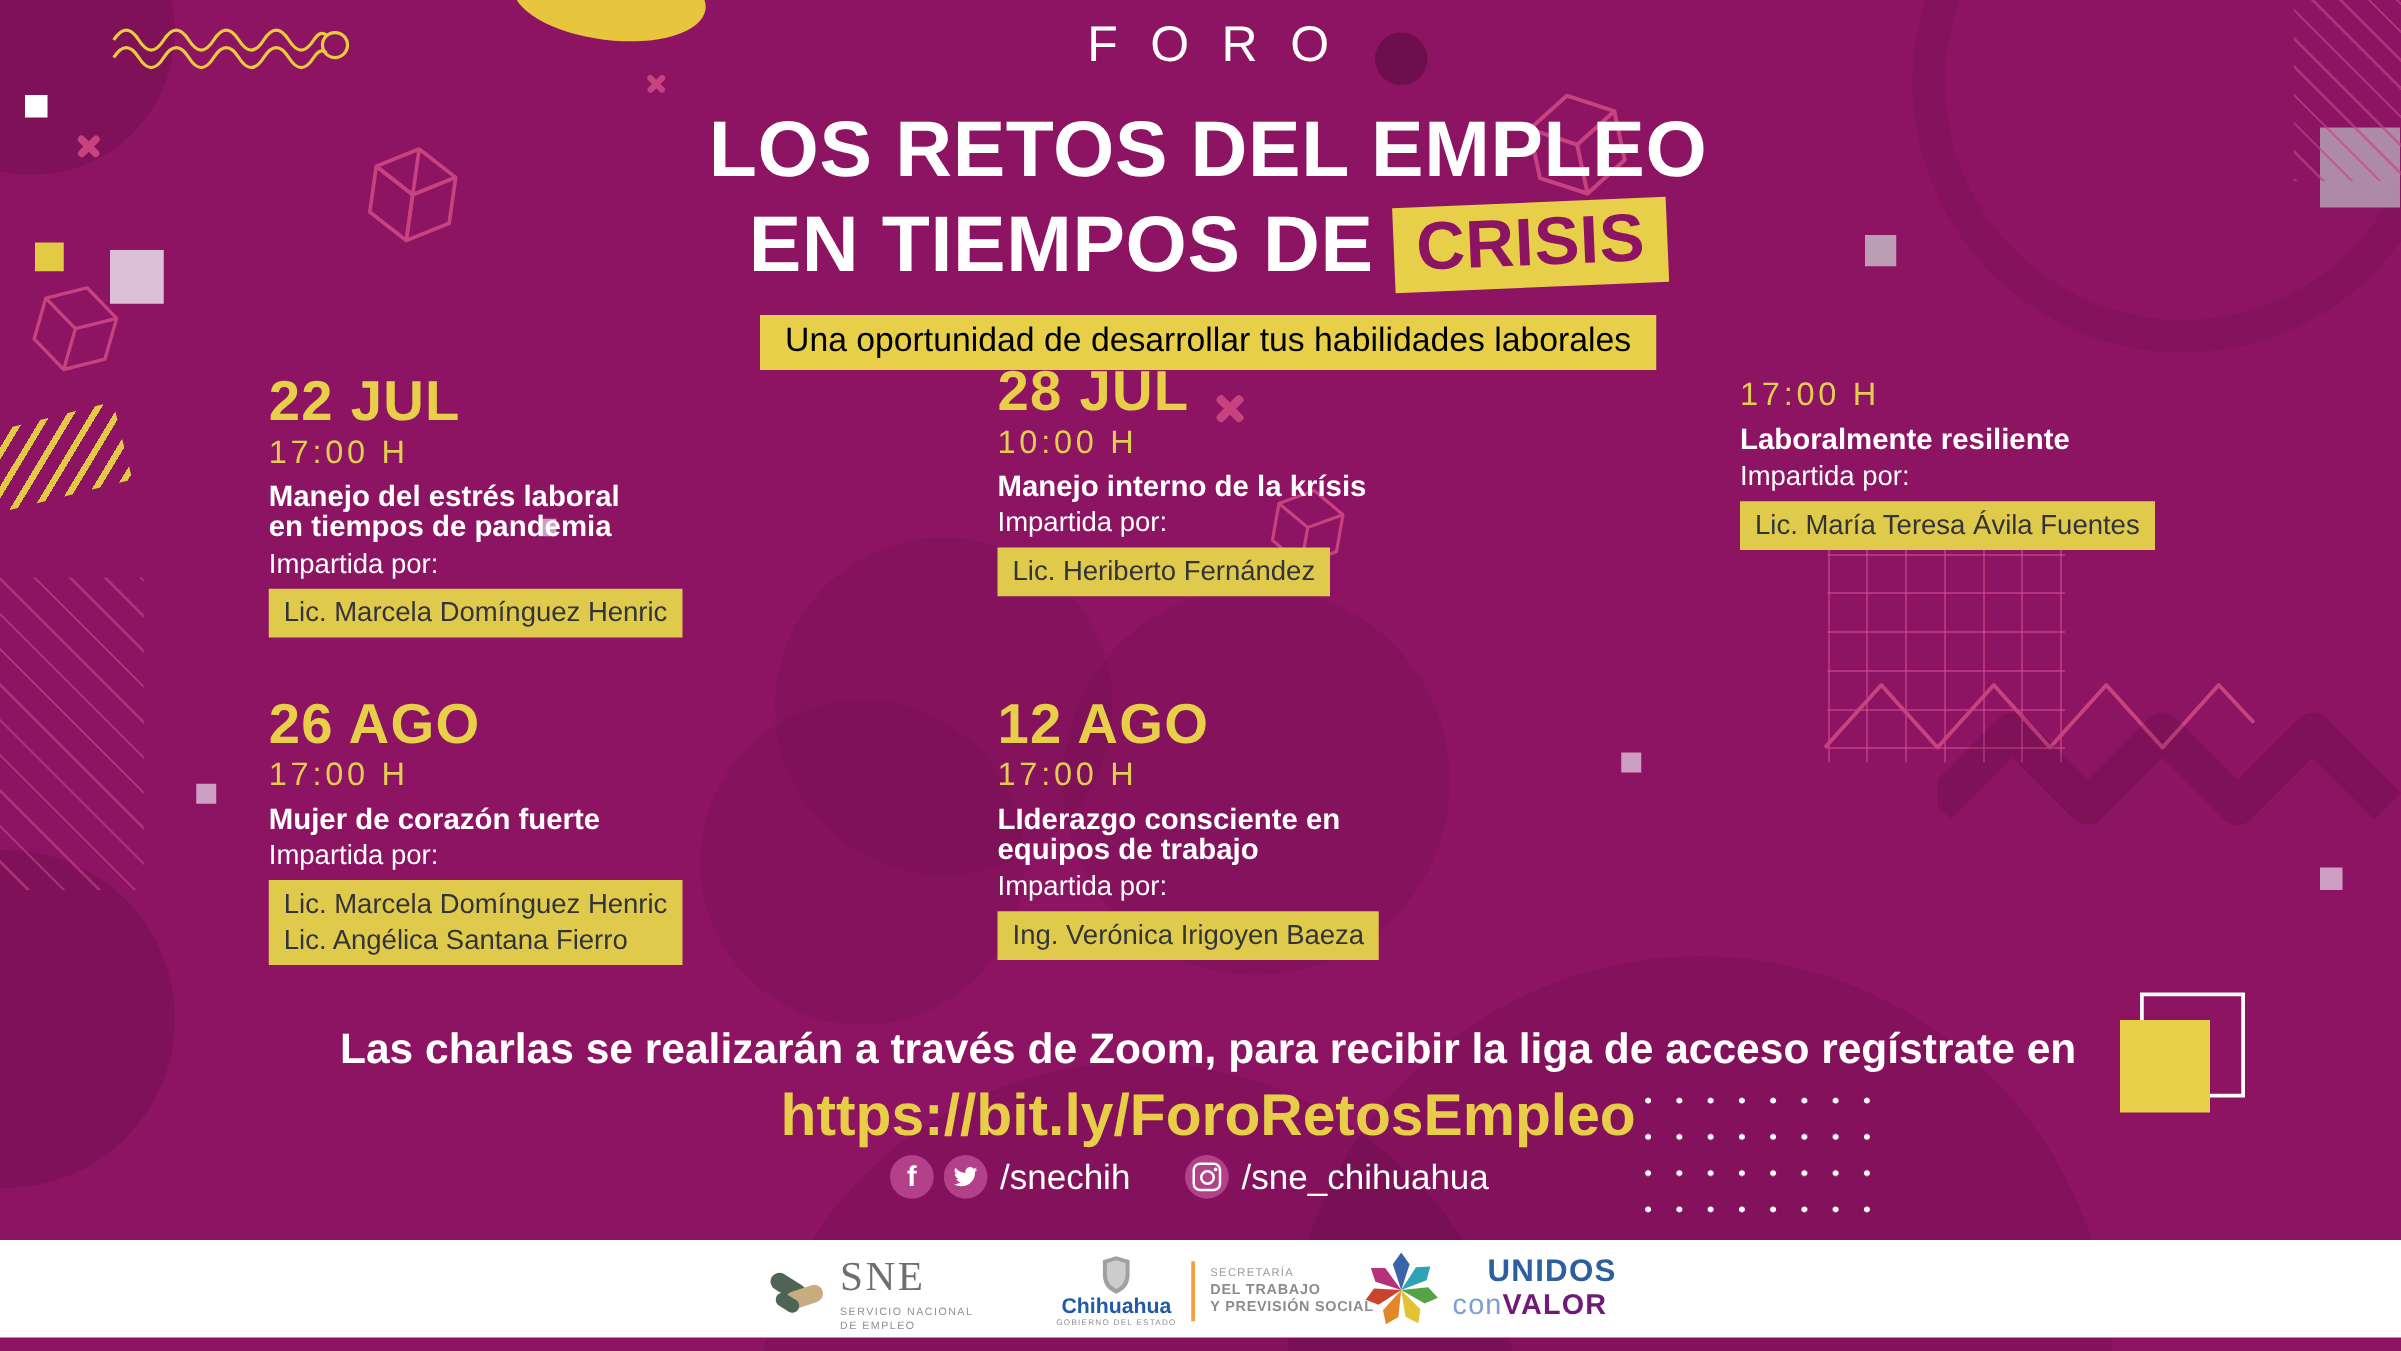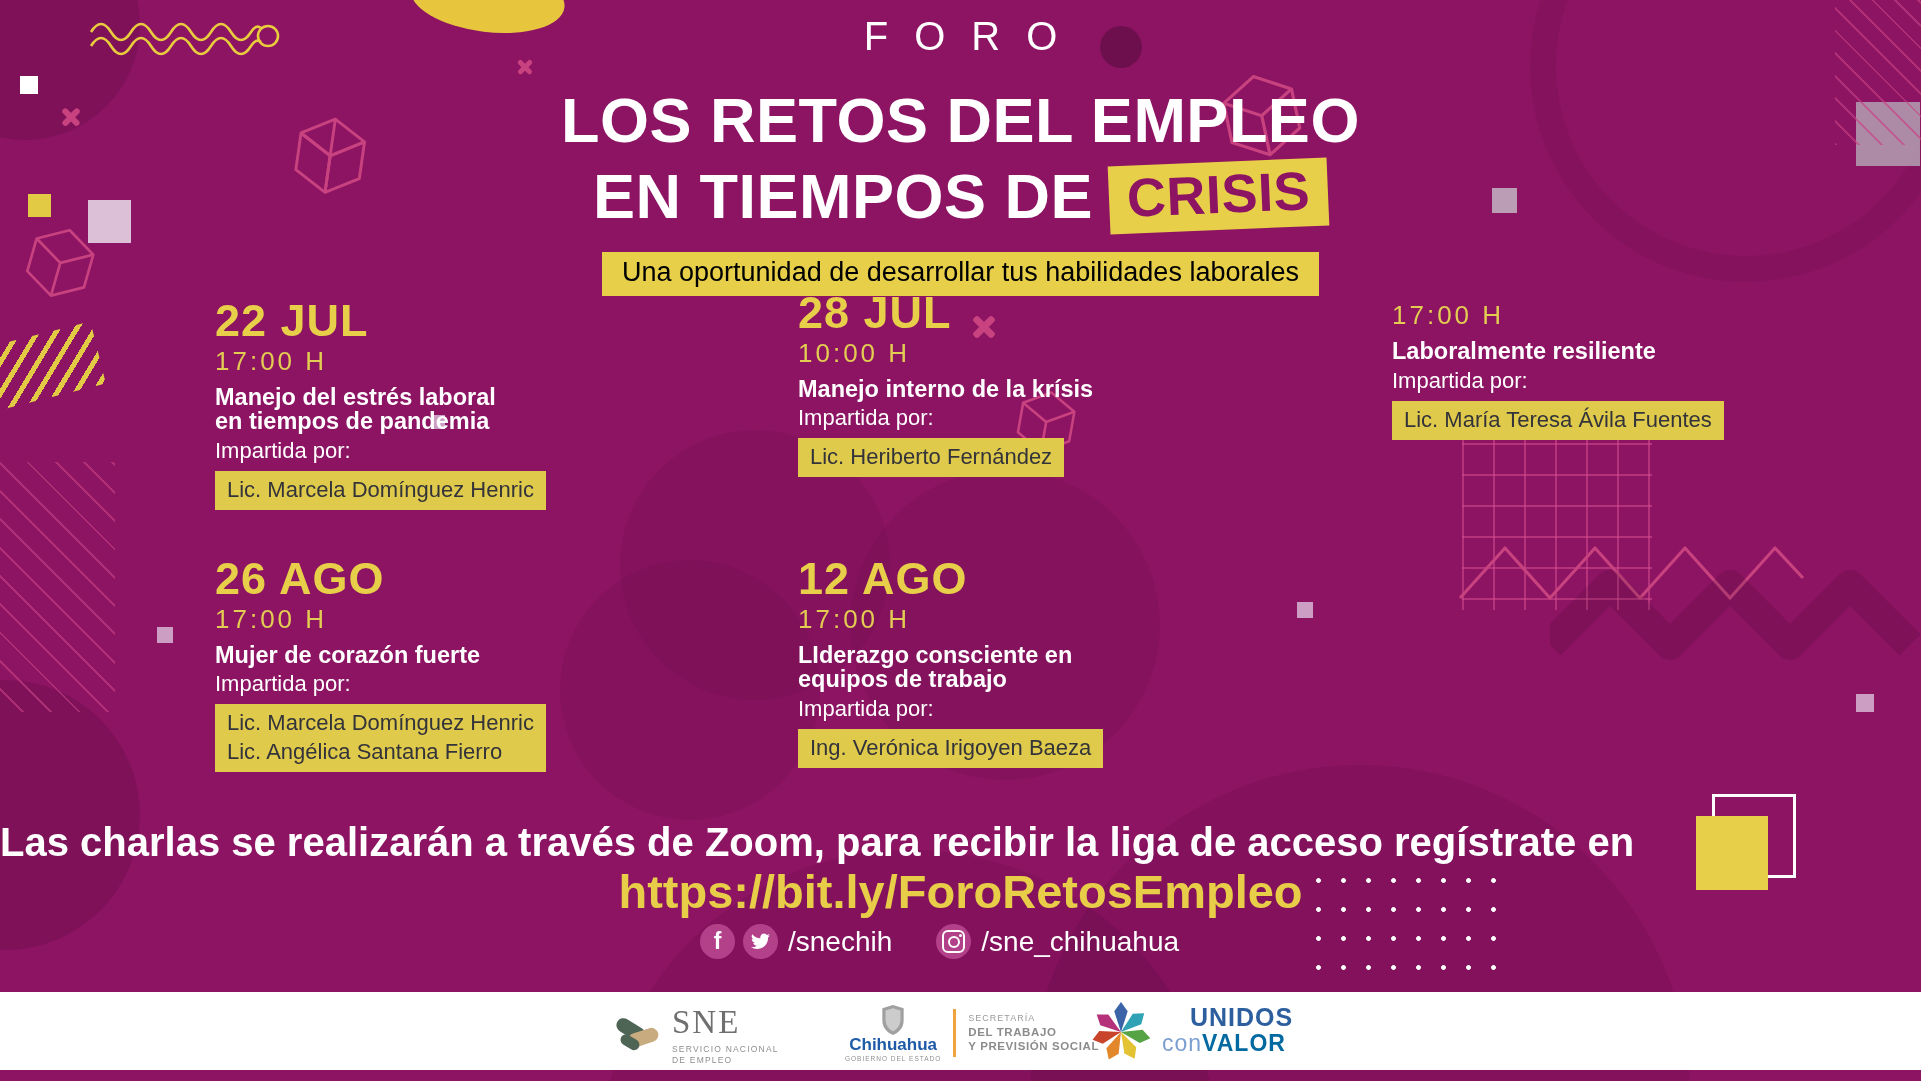--- a/index.html
+++ b/index.html
@@ -2,21 +2,21 @@
 <html><head>
 <meta charset="utf-8">
 <style>
   html,body{margin:0;padding:0;background:#5a0c3f;}
   .poster{
     position:relative;width:1921px;height:1081px;overflow:hidden;
     background:#8d1363;
     font-family:"Liberation Sans",sans-serif;
   }
   .decor{position:absolute;z-index:1;}
-  .content{position:absolute;z-index:2;}
+  .content{position:absolute;z-index:2;padding-left:12px;}
   .circle{border-radius:50%;}
   .cross{position:absolute;}
   .cross::before,.cross::after{
     content:"";position:absolute;left:50%;top:50%;width:100%;height:26%;
     background:#c7427f;border-radius:3px;
   }
   .cross::before{transform:translate(-50%,-50%) rotate(45deg);}
   .cross::after{transform:translate(-50%,-50%) rotate(-45deg);}
 
   
@@ -33,21 +33,21 @@
   
   .event{position:absolute;z-index:2;width:480px;}
   .ev-date{color:#e8cf4a;font-size:45px;font-weight:700;line-height:.95;letter-spacing:1px;margin-bottom:3px;}
   .ev-time{color:#e3cc52;font-size:26px;font-weight:400;letter-spacing:3px;margin-bottom:8px;}
   .ev-topic{color:#fff;font-size:23.5px;font-weight:700;line-height:1.05;white-space:pre-line;margin-bottom:4px;}
   .ev-imp{color:#fff;font-size:22px;font-weight:400;margin-bottom:7px;}
   .ev-speaker{display:inline-block;background:#e0ca4c;color:#33333a;font-size:22px;
     line-height:1.32;padding:4px 12px 6px;white-space:pre-line;}
 
   
-  .note{left:0;right:0;top:820px;color:#fff;font-size:40px;font-weight:700;}
+  .note{left:0;right:0;top:820px;text-align:center;color:#fff;font-size:34px;font-weight:700;}
   .url{left:0;right:0;top:864px;text-align:center;color:#e8cd49;font-size:47px;font-weight:700;}
   .social{left:700px;top:924px;display:flex;align-items:center;gap:8px;color:#fff;}
   .soc-circle{width:35px;height:35px;border-radius:50%;background:#b2418a;display:flex;
     align-items:center;justify-content:center;flex:0 0 auto;}
   .soc-handle{font-size:28px;font-weight:400;margin-left:2px;}
   .fb-f{color:#fff;font-weight:700;font-size:23px;line-height:1;}
   .ig-box{width:19px;height:19px;border:2px solid #fff;border-radius:6px;position:relative;}
   .ig-lens{position:absolute;inset:3.5px;border:2px solid #fff;border-radius:50%;}
   .ig-dot{position:absolute;top:1.5px;right:1.5px;width:3px;height:3px;background:#fff;border-radius:50%;}
 
@@ -56,21 +56,21 @@
   .logo-group{position:absolute;display:flex;align-items:center;}
   .sne-name{font-family:"Liberation Serif",serif;font-size:33px;color:#6f6f6f;letter-spacing:2px;line-height:1;}
   .sne-sub{font-size:8.5px;color:#8f8f8f;letter-spacing:1.2px;white-space:pre-line;margin-top:5px;line-height:1.35;}
   .chi-name{font-size:17px;font-weight:700;color:#1f5ba8;line-height:1;}
   .chi-gov{font-size:6.5px;color:#8f8f8f;letter-spacing:1px;margin-top:2px;}
   .chi-bar{width:3px;height:48px;background:#f0a23c;margin:0 12px;}
   .chi-dept-light{font-size:9px;color:#9a9a9a;letter-spacing:1px;}
   .chi-dept-bold{font-size:11.5px;font-weight:700;color:#8c8c8c;letter-spacing:.6px;white-space:pre-line;line-height:1.25;margin-top:2px;}
   .uni-1{font-size:25px;font-weight:700;color:#2d5f9f;letter-spacing:1px;line-height:1;margin-left:28px;}
   .uni-2l{font-size:23px;font-weight:400;color:#7b9fd0;letter-spacing:1px;}
-  .uni-2b{font-size:23px;font-weight:700;color:#0369a1;letter-spacing:1px;}
+  .uni-2b{font-size:23px;font-weight:700;color:#701a75;letter-spacing:1px;}
 
   .dots{background-image:radial-gradient(circle,#ffffff 2.1px,transparent 2.6px);
     background-size:25px 29px;}
   .grid-pat{
     background-image:
       repeating-linear-gradient(to right,rgba(214,77,143,.55) 0 1.6px,transparent 1.6px 31px),
       repeating-linear-gradient(to bottom,rgba(214,77,143,.55) 0 1.6px,transparent 1.6px 31px);
   }
 </style>
 </head>

